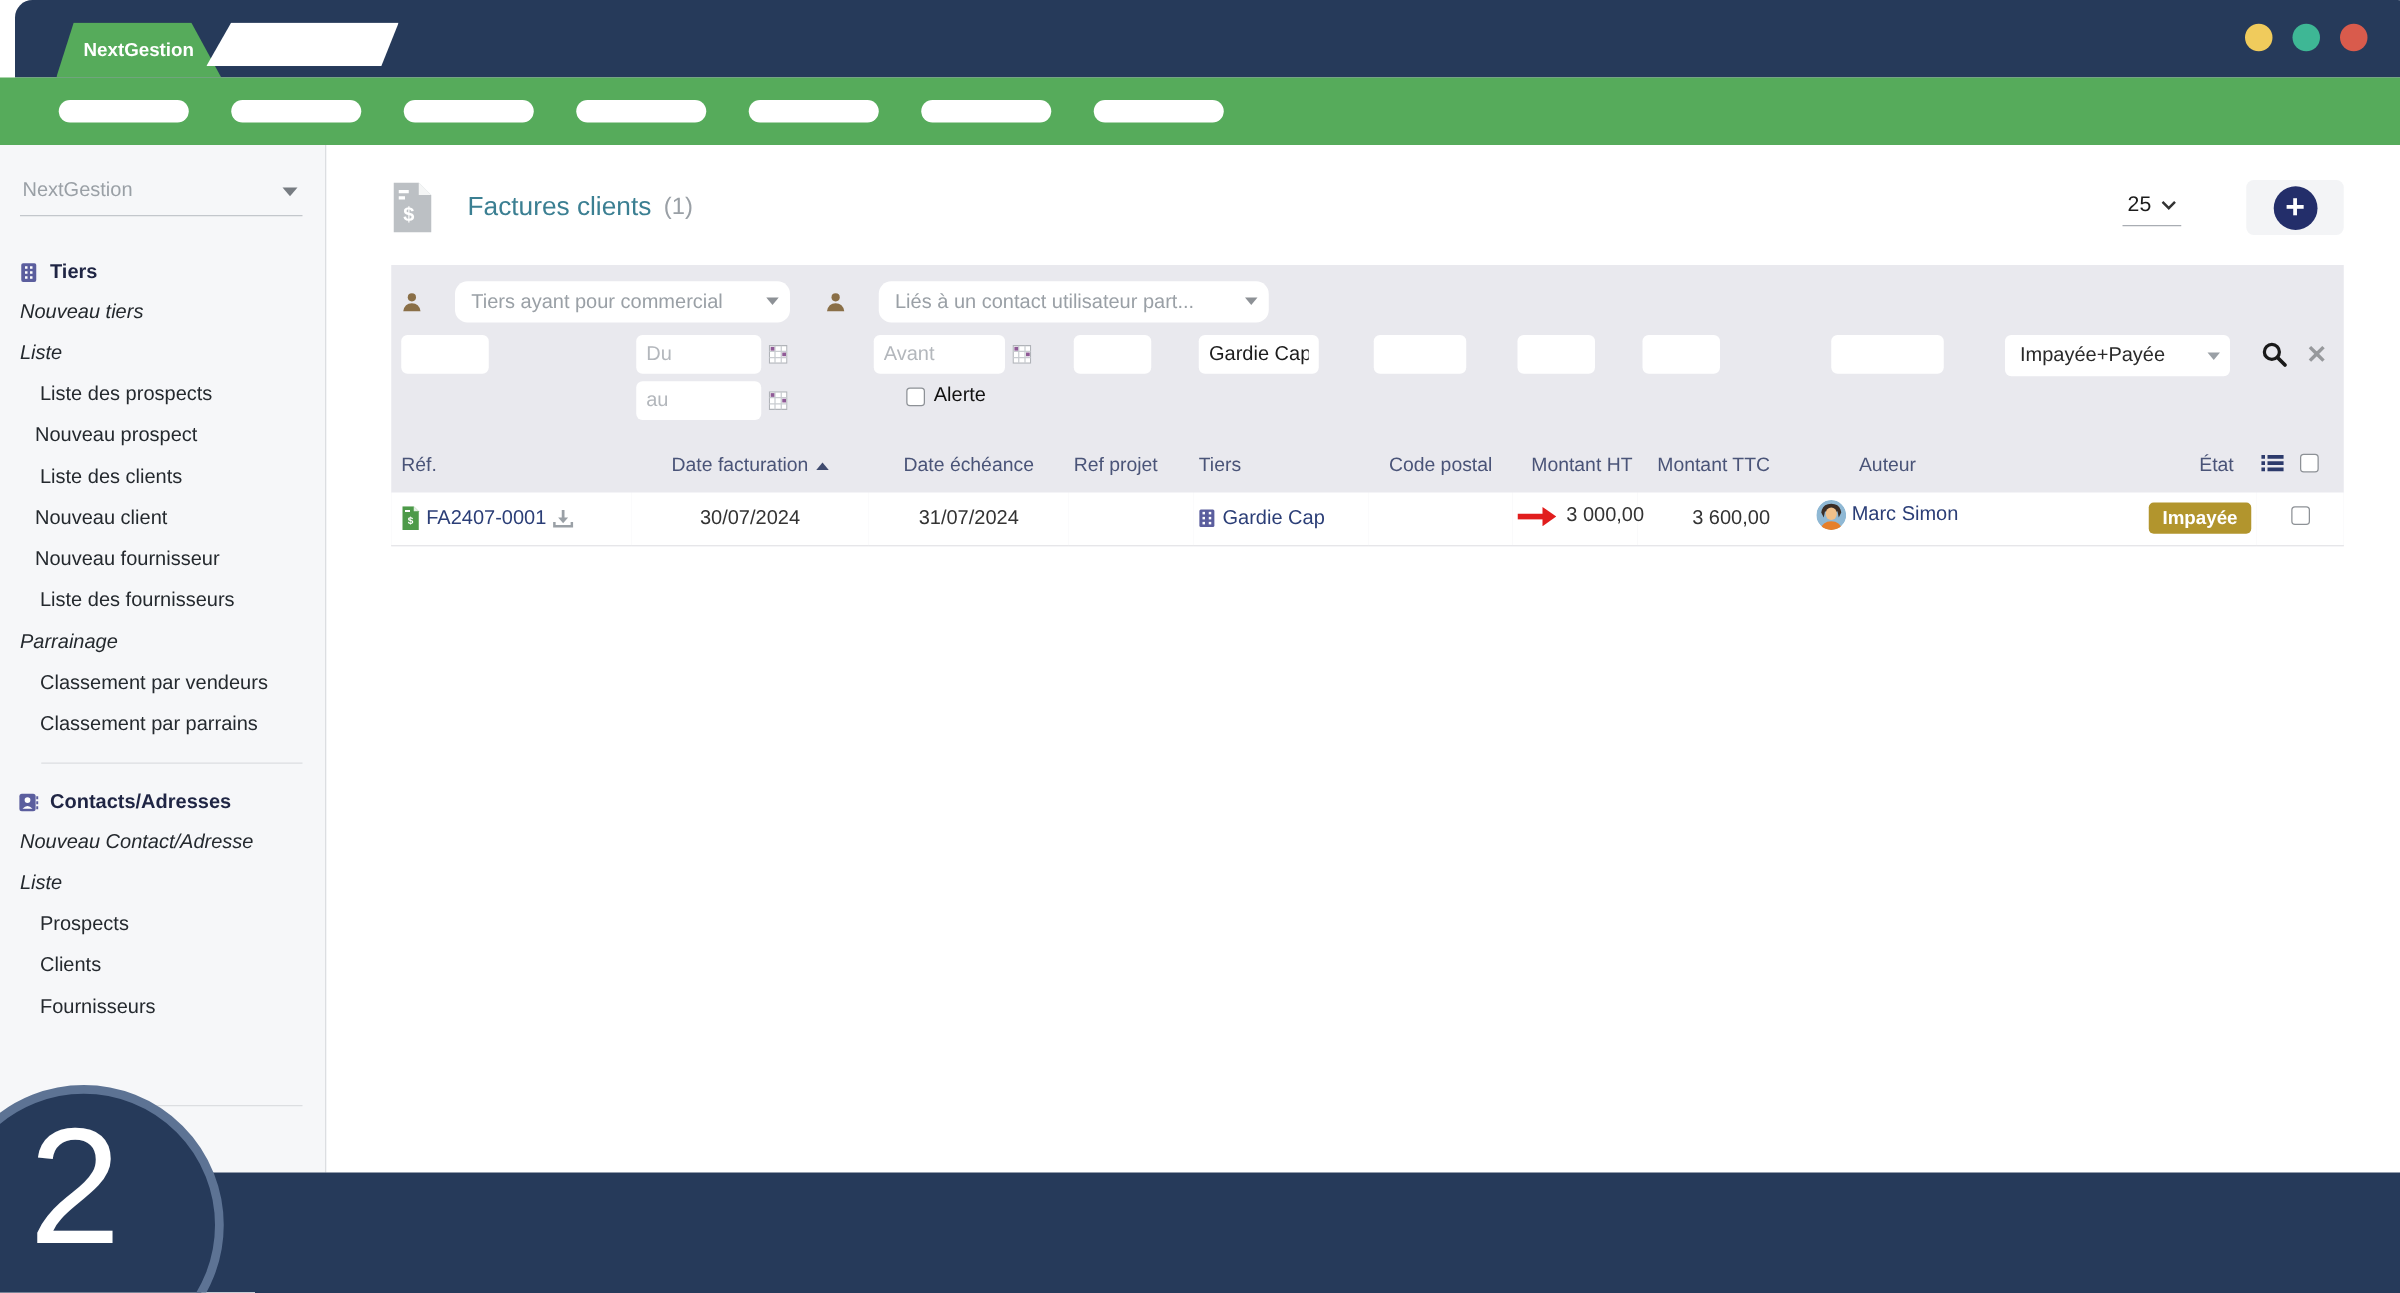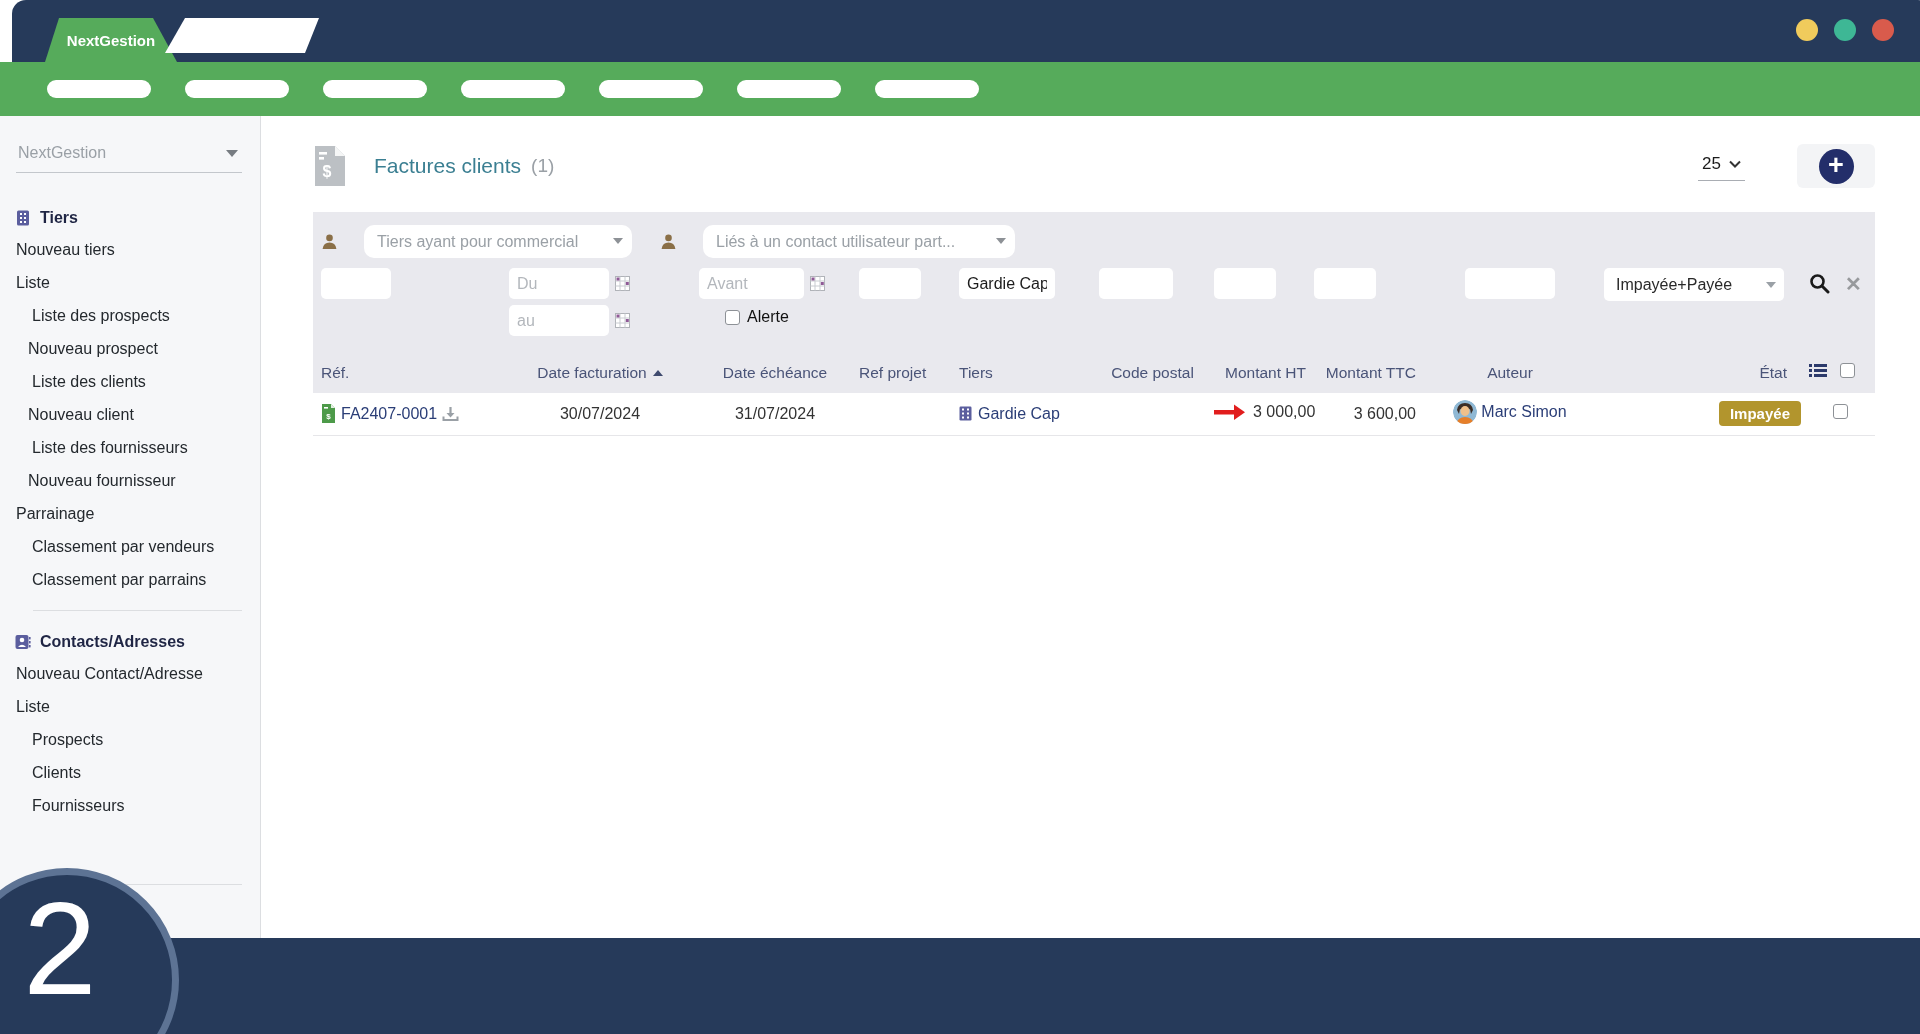--- a/index.html
+++ b/index.html
@@ -29,21 +29,21 @@
   .search-box { position:relative; margin:24px 18px 0 16px; border-bottom:1px solid #c3c7cc;
     padding:4px 2px 10px 2px; cursor:pointer; }
   .search-text { font-size:16px; color:#9aa0a6; }
   .tri-down { display:inline-block; width:0; height:0; border-left:6px solid transparent;
     border-right:6px solid transparent; border-top:7px solid #777c82; }
   .search-box .tri-down { position:absolute; right:4px; top:10px; }
   .sb-section { display:flex; align-items:center; gap:9px; padding-left:15px;
     margin-top:36px; margin-bottom:6px; font-size:16px; font-weight:700; color:#1f2544; }
   .sb-item { height:33px; line-height:33px; font-size:16px; color:#24292e; cursor:pointer;
     white-space:nowrap; }
-  .ind0 { padding-left:16px; } .ind1 { padding-left:32px; } .ind2 { padding-left:28px; }
+  .ind0 { padding-left:16px;font-style:italic; } .ind1 { padding-left:32px; } .ind2 { padding-left:28px; }
   .sb-divider { border-top:1px solid #dcdee1; margin:14px 18px 0 33px; }
 
   
   .sq-icon { width:16px; height:16px; flex:0 0 auto; }
 
   
   .main { position:absolute; left:262px; top:116px; width:1658px; height:822px; background:#fff; }
   .page-head { display:flex; align-items:center; margin:26px 45px 0 51px; height:48px; }
   .page-title { font-size:21px; color:#3b7f92; margin-left:28px; }
   .page-count { font-size:19px; color:#9aa0a6; margin-left:10px; }
@@ -160,22 +160,22 @@
           <rect x="9" y="11" width="2" height="2" fill="#fff"></rect>
       </svg>
       <span>Tiers</span>
     </div>
     <div class="sb-item ind0">Nouveau tiers</div>
     <div class="sb-item ind0">Liste</div>
     <div class="sb-item ind1">Liste des prospects</div>
     <div class="sb-item ind2">Nouveau prospect</div>
     <div class="sb-item ind1">Liste des clients</div>
     <div class="sb-item ind2">Nouveau client</div>
+    <div class="sb-item ind2">Nouveau fournisseur</div>
     <div class="sb-item ind1">Liste des fournisseurs</div>
-    <div class="sb-item ind2">Nouveau fournisseur</div>
     <div class="sb-item ind0">Parrainage</div>
     <div class="sb-item ind1">Classement par vendeurs</div>
     <div class="sb-item ind1">Classement par parrains</div>
 
     <div class="sb-divider"></div>
 
     <div class="sb-section" style="margin-top:22px">
       <svg class="sq-icon" viewBox="0 0 16 16">
         <rect x="0.5" y="1" width="13" height="14" rx="2" fill="#5b5e9e"></rect>
         <circle cx="7" cy="6" r="2.3" fill="#fff"></circle>

